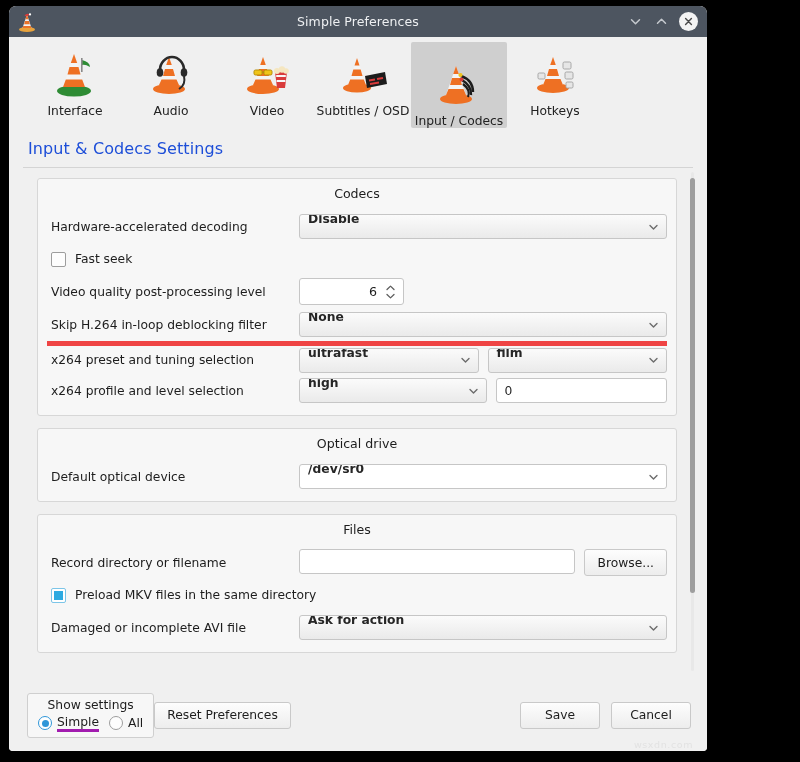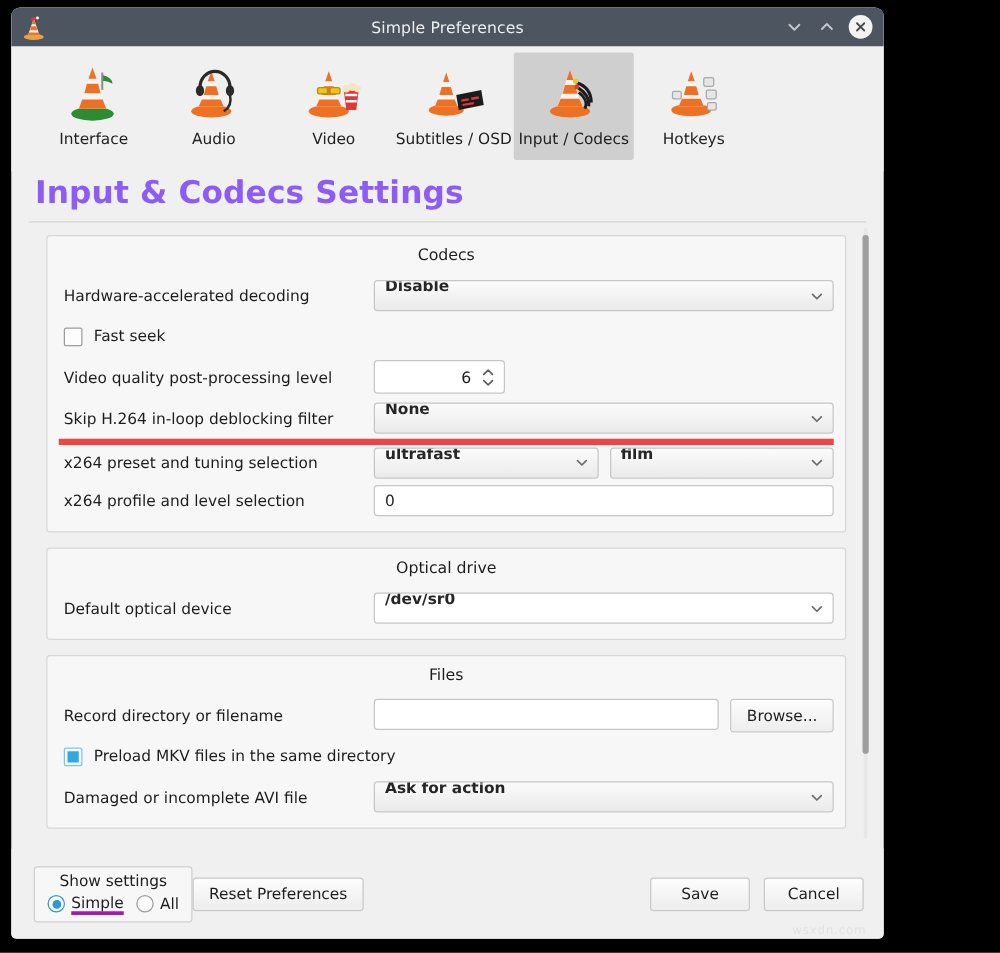--- a/index.html
+++ b/index.html
@@ -75,37 +75,36 @@
     width: 96px;
     height: 86px;
     display: flex;
     flex-direction: column;
     align-items: center;
     justify-content: flex-start;
     padding-top: 6px;
     border-radius: 2px;
     cursor: default;
   }
-  .tb-item.selected { background: #cfcfcf; }
+  .tb-item.selected { background: #cfcfcf; justify-content: flex-end; }
   .tb-icon { height: 52px; width: 56px; position: relative; }
   .tb-label {
     font-size: 12.3px;
     color: #222;
     margin-top: 4px;
     white-space: nowrap;
   }
 
   
   .heading {
     flex: none;
-    font-size: 25px;
-    color: #8b5cf6;
+    font-size: 16px;
+    color: #1d4ed8;
     padding: 2px 0 9px 19px;
     letter-spacing: .1px;
-    font-weight: bold;
   }
   .hr {
     flex: none;
     height: 1px;
     background: #d4d4d4;
     margin: 0 14px 0 14px;
   }
 
   
   .scrollwrap {
@@ -538,20 +537,28 @@
                     <path d="M2 4 L5.5 7.5 L9 4" stroke="#6b6b6b" stroke-width="1.35" fill="none" stroke-linecap="round" stroke-linejoin="round"></path>
                   </svg>
               </span>
             </div>
           </div>
         </div>
 
         <div class="row">
           <div class="row-label">x264 profile and level selection</div>
           <div class="row-fields">
+            <div class="combo">
+              <span>high</span>
+              <span class="arrow">
+                <svg width="11" height="11" viewBox="0 0 11 11">
+                    <path d="M2 4 L5.5 7.5 L9 4" stroke="#6b6b6b" stroke-width="1.35" fill="none" stroke-linecap="round" stroke-linejoin="round"></path>
+                  </svg>
+              </span>
+            </div>
             <div class="textinput">
               <span>0</span>
             </div>
           </div>
         </div>
       </div>
 
       <div class="group">
         <div class="group-title">Optical drive</div>
         <div class="row">

